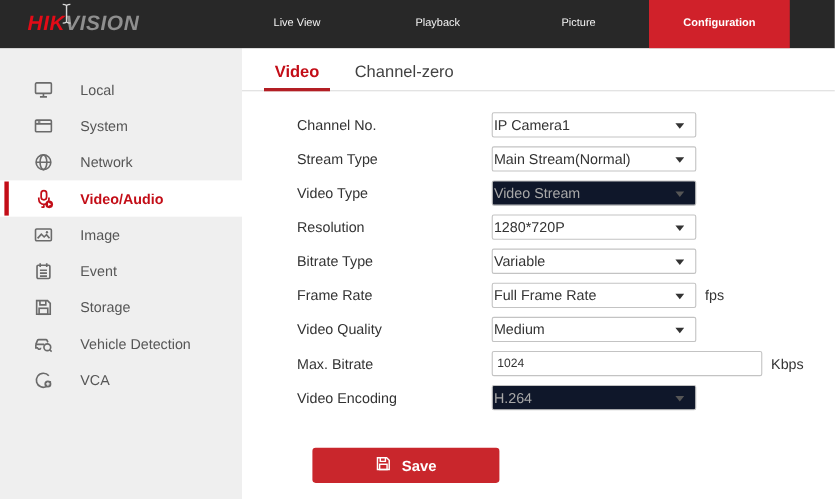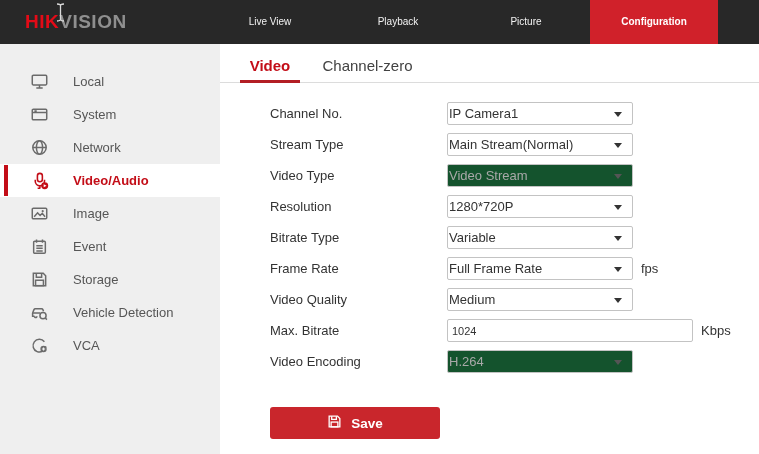--- a/index.html
+++ b/index.html
@@ -3,21 +3,21 @@
 <meta charset="utf-8">
 <style>
   * { margin:0; padding:0; box-sizing:border-box; }
   html,body { width:759px; height:454px; background:#fff; }
   .screen { position:relative; width:759px; height:454px; overflow:hidden;
             font-family:"Liberation Sans", sans-serif; background:#fff; }
 
   
   .header { position:absolute; top:0; left:0; right:0; height:44px; background:#282828; }
   .logo { position:absolute; left:25px; top:0; height:44px; display:flex; align-items:center;
-          font-weight:bold; font-size:19px; letter-spacing:.5px; }
+          font-style:italic; font-weight:bold; font-size:19px; letter-spacing:.5px; }
   .logo .hik { color:#e30b17; }
   .logo .vision { color:#8f8f8f; }
   .ibeam { position:absolute; left:53px; top:2px; }
   .topnav { position:absolute; left:206px; top:0; height:44px; display:flex; }
   .nav-item { width:128px; height:44px; line-height:44px; text-align:center;
               color:#f2f2f2; font-size:10px; cursor:pointer; }
   .nav-item.active { background:#d0212a; color:#fff; font-weight:bold; }
 
   
   .sidebar { position:absolute; top:44px; left:0; width:220px; bottom:0;
@@ -45,31 +45,31 @@
   .form { padding:19px 0 0 50px; }
   .form-row { display:flex; align-items:center; height:23px; margin-bottom:8px;
               font-size:13px; color:#333; }
   .form-label { width:177px; flex:none; }
   .select { position:relative; width:186px; height:23px; border:1px solid #c3c3c3;
             border-radius:2px; background:#fff; line-height:21px; padding-left:1px;
             cursor:pointer; overflow:hidden; white-space:nowrap; flex:none; }
   .select .caret { position:absolute; right:10px; top:9px; width:0; height:0;
                    border-left:4px solid transparent; border-right:4px solid transparent;
                    border-top:5px solid #333; }
-  .select.disabled { color:#a8a8a8; background:#14532d; cursor:default; }
+  .select.disabled { color:#a8a8a8; background:#0f172a; cursor:default; }
   .select.disabled .caret { border-top-color:#555; }
   .text-input { width:246px; height:23px; border:1px solid #c3c3c3; border-radius:2px;
                 padding:0 4px; font-size:11px; color:#333; flex:none;
                 font-family:"Liberation Sans", sans-serif; }
   .suffix { margin-left:8px; color:#333; }
 
   .save-btn { margin-top:34px; width:170px; height:32px; background:#c9262c; border:none;
               border-radius:3px; color:#fff; font-weight:bold; font-size:13.5px;
               display:flex; align-items:center; justify-content:center; gap:9px;
-              cursor:pointer; font-family:"Liberation Sans", sans-serif; }
+              cursor:pointer; font-family:"Liberation Sans", sans-serif;margin-left:14px; }
   .save-btn svg { stroke:#fff; fill:none; stroke-width:1.4; }
 </style>
 </head>
 <body>
 
 <div class="screen">
 
   <div class="header">
     <div class="logo">
       <span class="hik">HIK</span>

